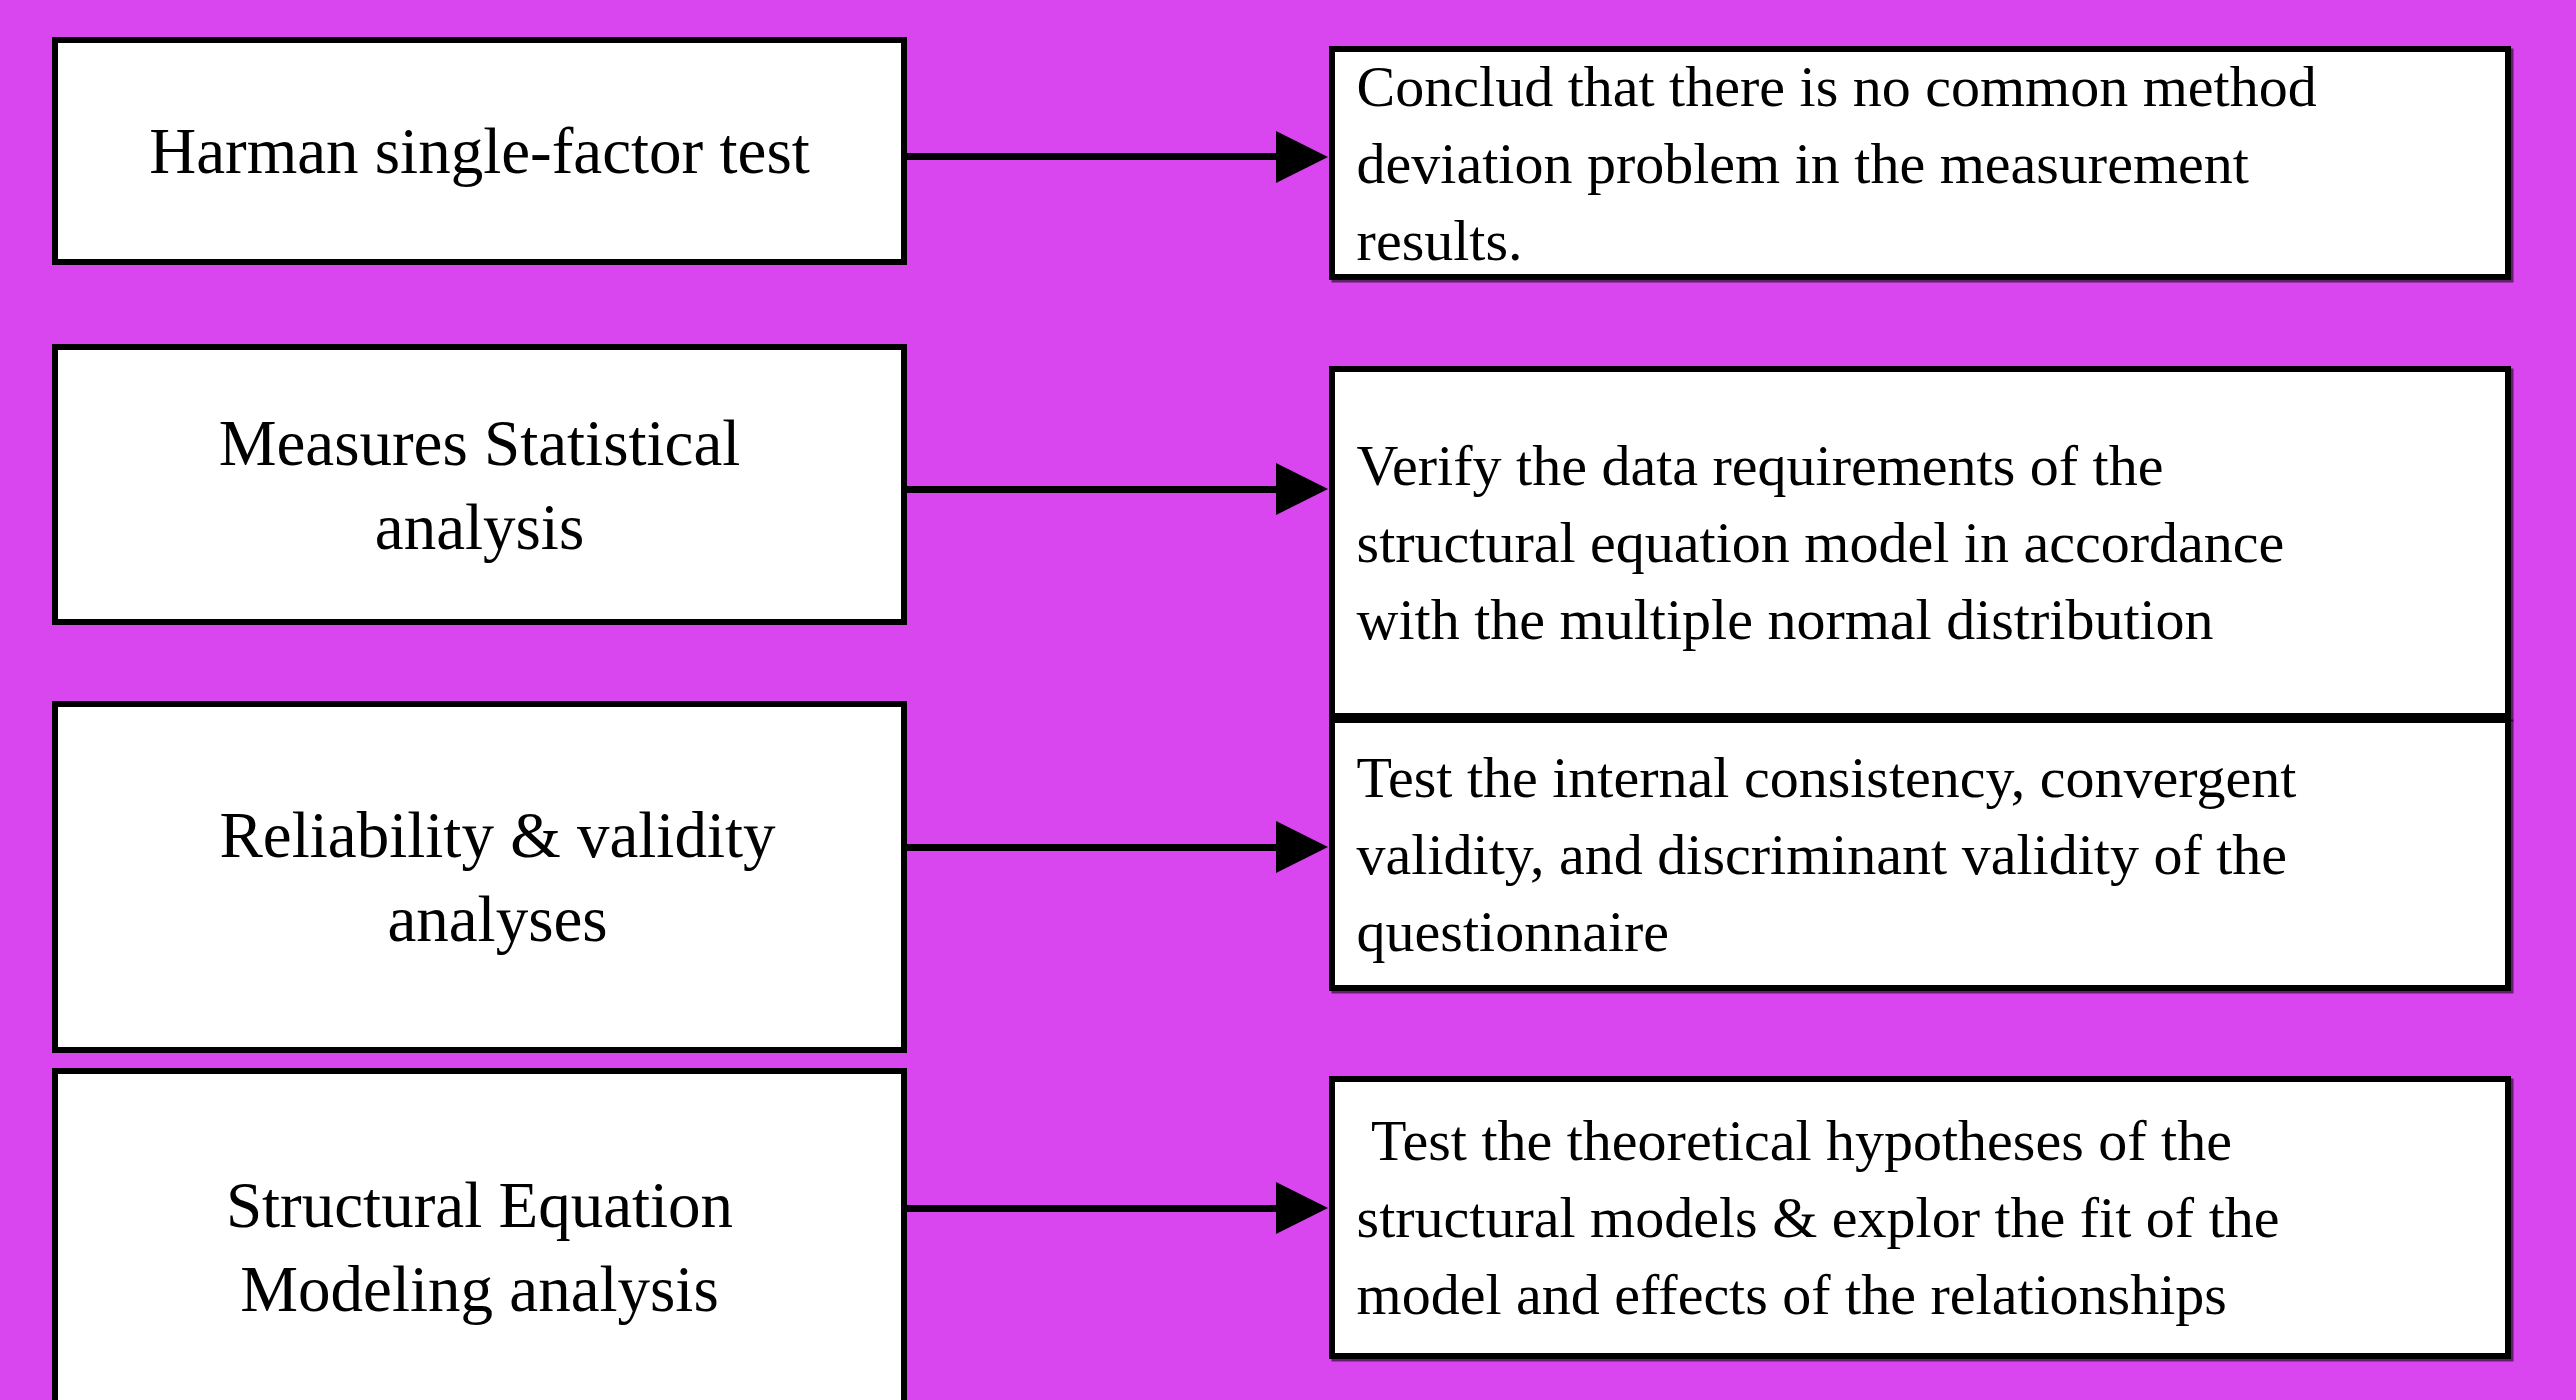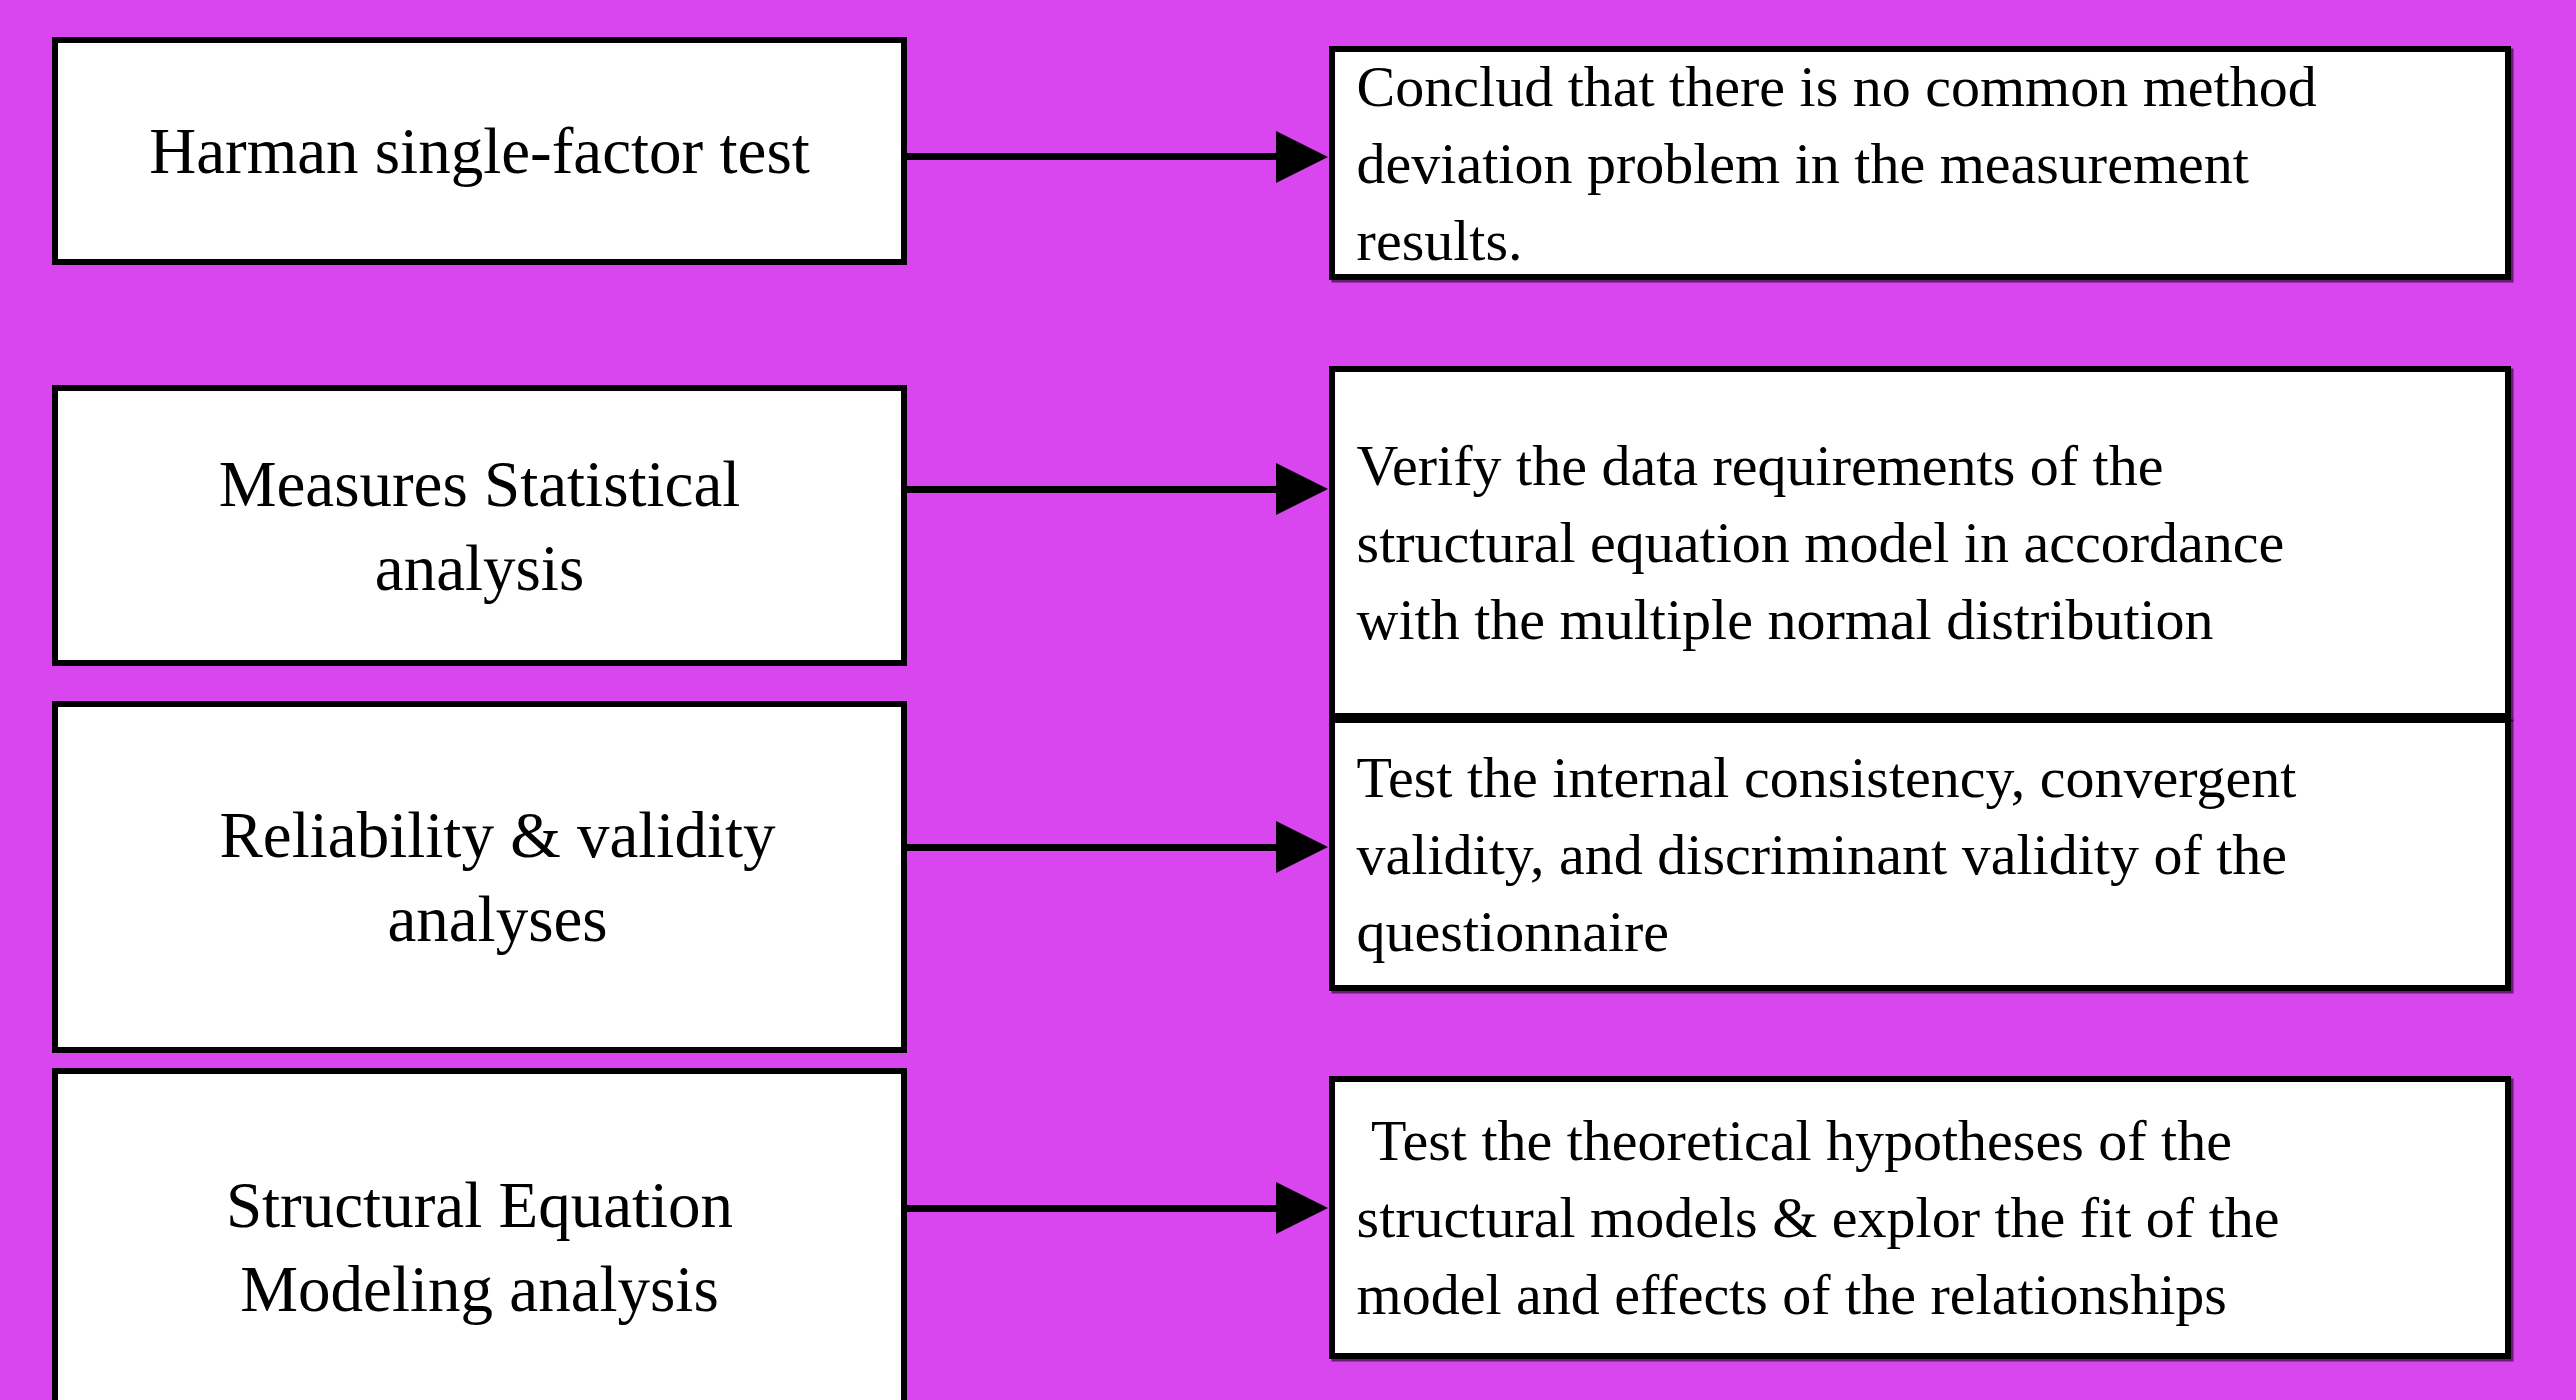--- a/index.html
+++ b/index.html
@@ -37,21 +37,21 @@
     left: 1329px;
     width: 1182px;
     align-items: flex-start;
     text-align: left;
     font-size: 58px;
     line-height: 77px;
     padding: 5px 13.3px 5px 21.6px;
     box-shadow: 2.5px 2.5px 0 rgba(0,0,0,0.55);
   }
   .l1 { top: 37px;   height: 228px; }
-  .l2 { top: 344px;  height: 281px; margin-top: 41px; }
+  .l2 { top: 344px;  height: 281px; }
   .l3 { top: 701px;  height: 352px; padding-left: 36px; }
   .l4 { top: 1068px; height: 358px; }
   .rb1 { top: 46px;   height: 234px; }
   .rb2 { top: 366px;  height: 353px; }
   .rb3 { top: 717px;  height: 274px; }
   .rb4 { top: 1076px; height: 283px; }
   .line { white-space: pre-wrap; }
   .arrow-line {
     position: absolute;
     height: 6.7px;

